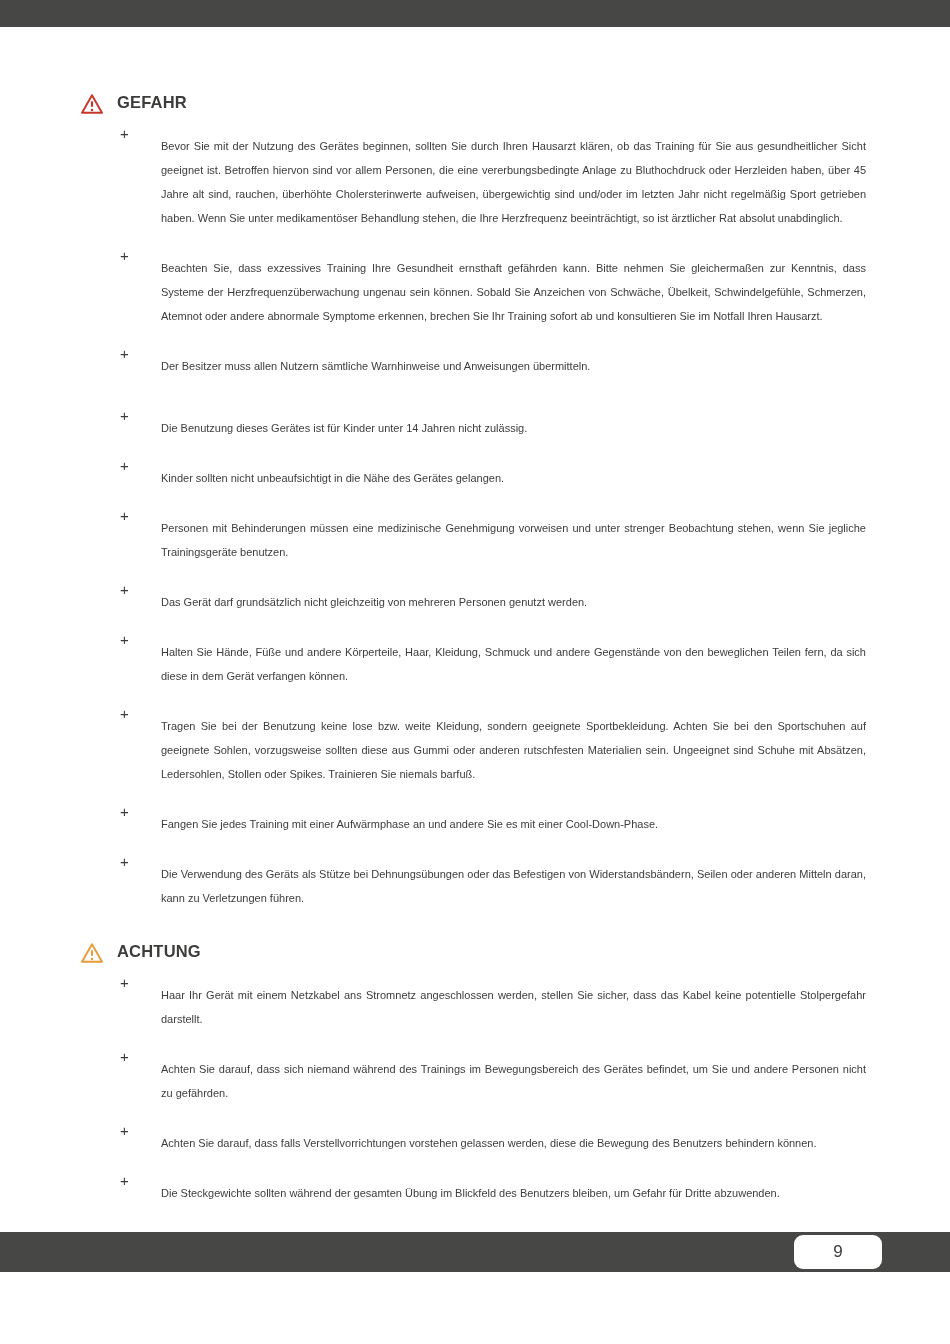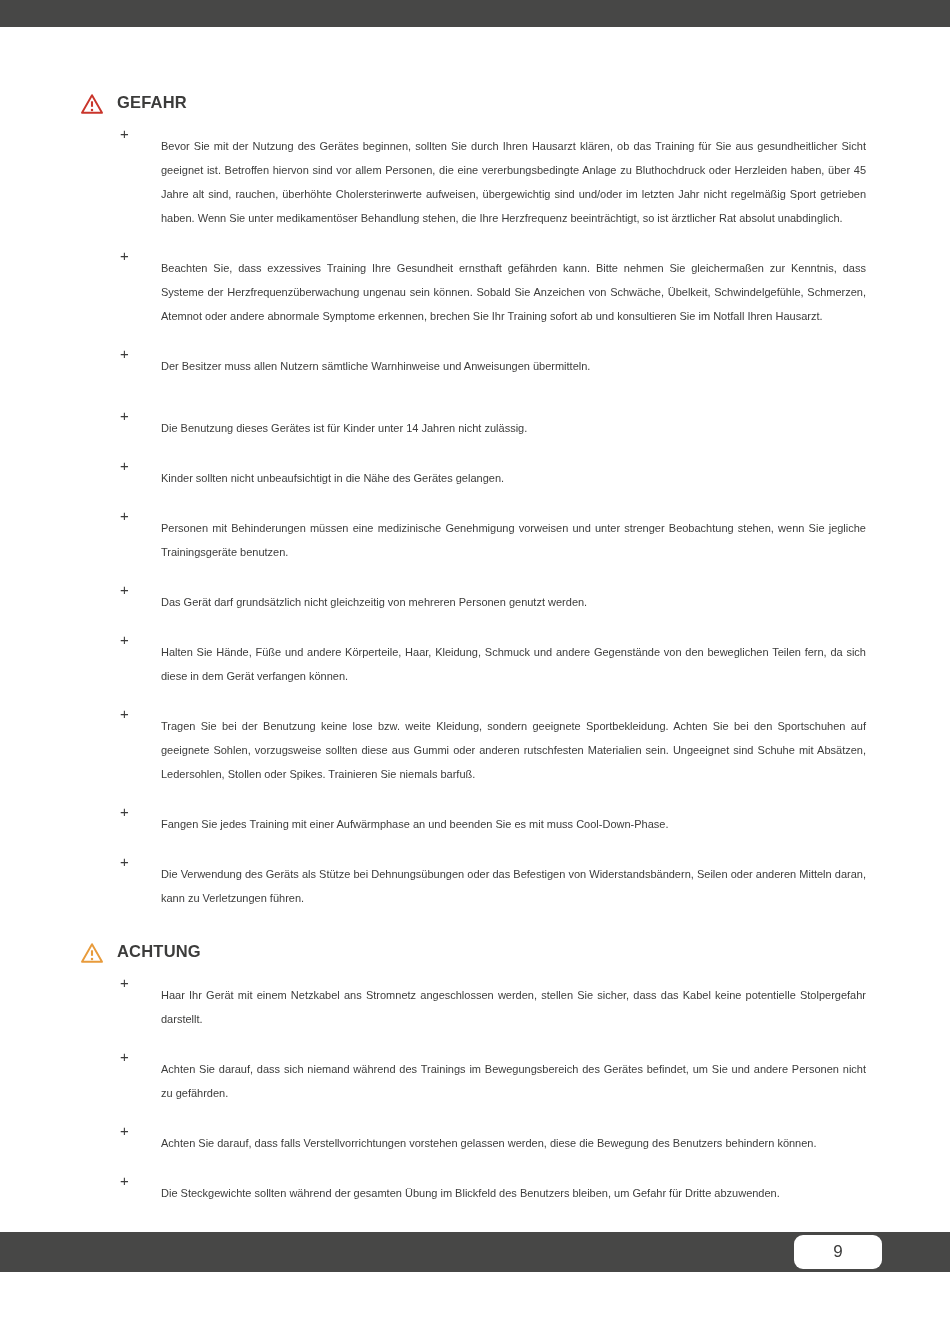--- a/index.html
+++ b/index.html
@@ -118,21 +118,21 @@
     <div class="item">
         <span class="plus">+</span>
         <p class="itext">Halten Sie Hände, Füße und andere Körperteile, Haar, Kleidung, Schmuck und andere Gegenstände von den beweglichen Teilen fern, da sich diese in dem Gerät verfangen können.</p>
       </div>
     <div class="item">
         <span class="plus">+</span>
         <p class="itext">Tragen Sie bei der Benutzung keine lose bzw. weite Kleidung, sondern geeignete Sportbekleidung. Achten Sie bei den Sportschuhen auf geeignete Sohlen, vorzugsweise sollten diese aus Gummi oder anderen rutschfesten Materialien sein. Ungeeignet sind Schuhe mit Absätzen, Ledersohlen, Stollen oder Spikes. Trainieren Sie niemals barfuß.</p>
       </div>
     <div class="item">
         <span class="plus">+</span>
-        <p class="itext">Fangen Sie jedes Training mit einer Aufwärmphase an und beenden Sie es mit muss Cool-Down-Phase.</p>
+        <p class="itext">Fangen Sie jedes Training mit einer Aufwärmphase an und andere Sie es mit einer Cool-Down-Phase.</p>
       </div>
     <div class="item">
         <span class="plus">+</span>
         <p class="itext">Die Verwendung des Geräts als Stütze bei Dehnungsübungen oder das Befestigen von Widerstandsbändern, Seilen oder anderen Mitteln daran, kann zu Verletzungen führen.</p>
       </div>
   </div>
 
   <div class="section">
     <div class="sec-head">
       <span class="icon caution">

